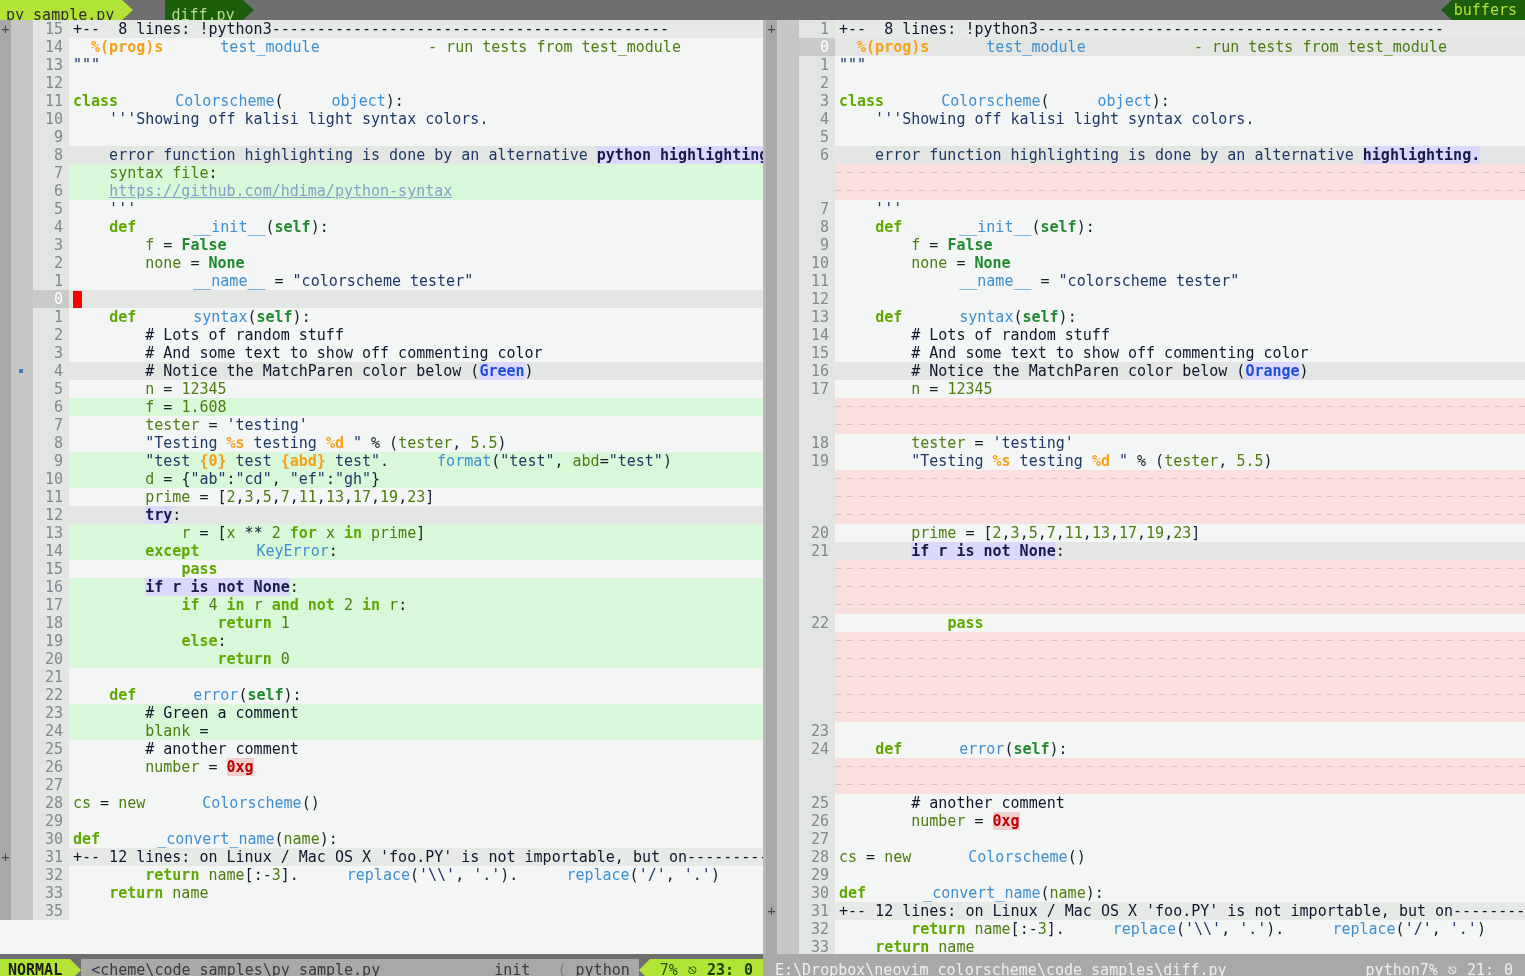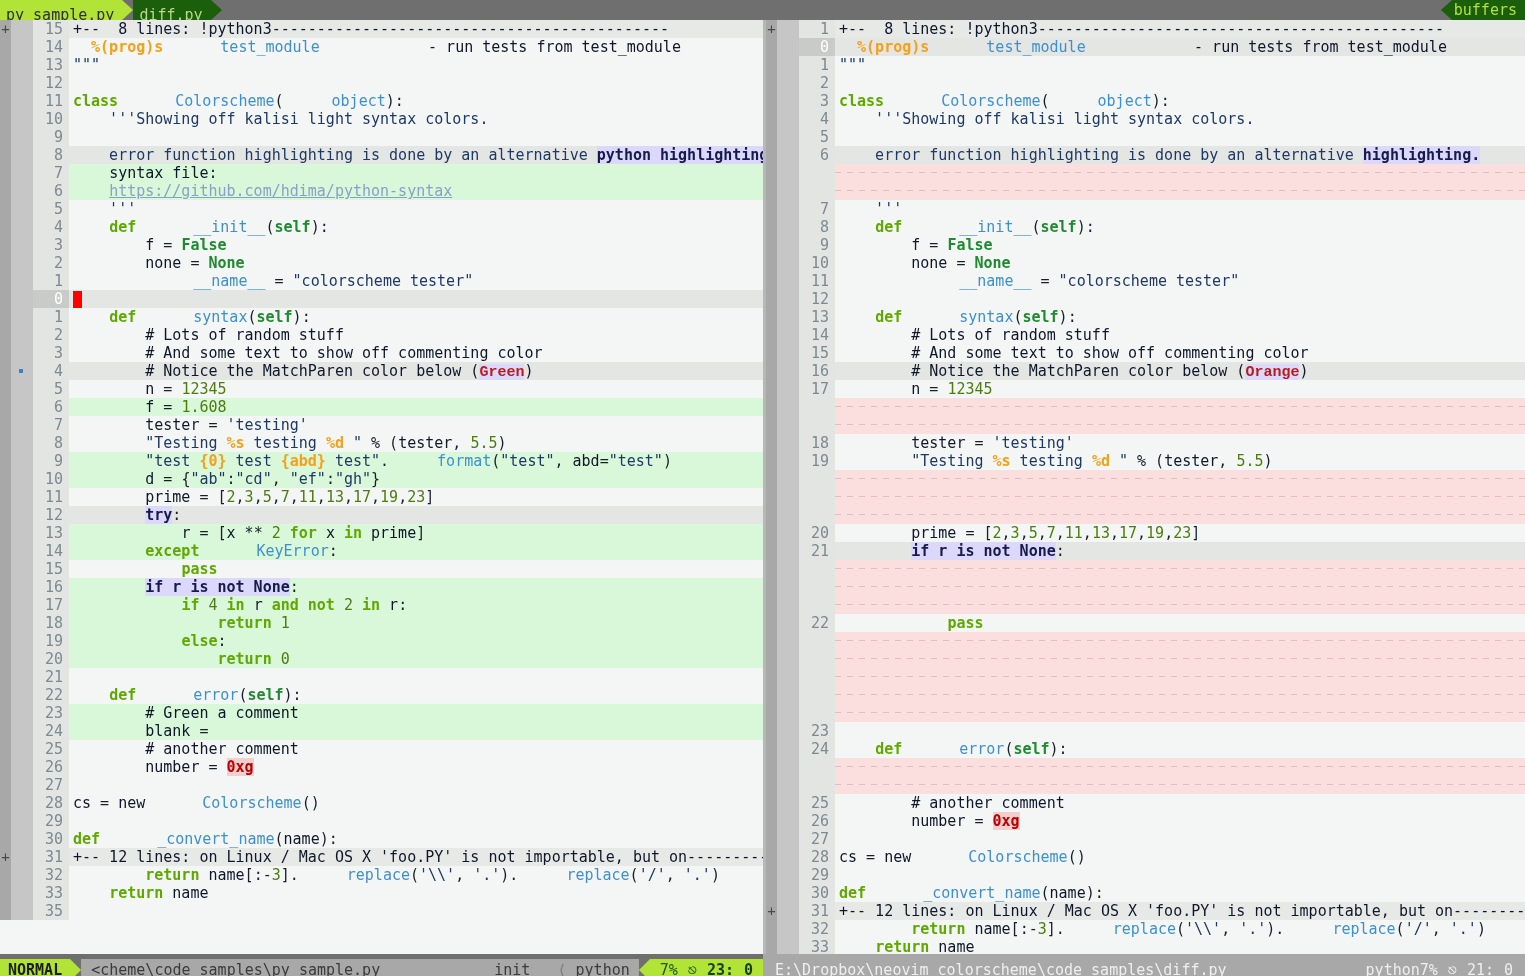--- a/index.html
+++ b/index.html
@@ -8,21 +8,21 @@
     font-family:"DejaVu Sans Mono","Liberation Mono",monospace;
     font-size:15px;line-height:18px;
     -webkit-font-smoothing:none;
   }
   .app{width:1525px;height:976px;position:relative;background:#6f6f6f;}
 
   
   .tabline{height:20px;background:#6f6f6f;display:flex;align-items:stretch;font-size:15px;line-height:20px;position:relative;}
   .tab{display:flex;align-items:center;position:relative;padding:10px 8px 0 6px;white-space:pre;}
   .tab.sel{background:#b2e337;color:#2f2f2f;font-weight:normal;}
-  .tab.unsel{background:#1b5e0c;color:#b8d98a;}
+  .tab.unsel{background:#1b5e0c;color:#b8d98a;margin-left:32px;}
   .tab-arrow{width:0;height:0;border-top:10px solid transparent;border-bottom:10px solid transparent;}
   .arrow-selnext{border-left:11px solid #b2e337;}
   .arrow-unselnext{border-left:11px solid #1b5e0c;}
   .tabfill{flex:1;background:#6f6f6f;}
   .tab-right{background:#1b5e0c;color:#b2e337;display:flex;align-items:center;padding:0 8px 0 2px;white-space:pre;}
   .arrow-rightcap{width:0;height:0;border-top:10px solid transparent;border-bottom:10px solid transparent;border-right:11px solid #1b5e0c;}
 
   
   .split{display:flex;height:934px;background:#a8a8a8;}
   .pane{position:relative;overflow:hidden;background:#f3f6f4;}
@@ -62,27 +62,27 @@
 
   
   .kw      {color:#5fa800;font-weight:bold;margin-top:12px;}
   .fn      {color:#3f8fd0;padding-left:48px;}
   .str     {color:#1f3864;}
   .num2    {color:#4d7c0f;}
   .cmt     {color:#0f172a;}
   .doc     {color:#1f3864;}
   .bi      {color:#1f8a2f;font-weight:bold;}   
   .fmt     {color:#f5a01a;font-weight:bold;}
-  .plain   {color:#0f172a;}
+  .plain   {color:#4d7c0f;}
   .op      {color:#17202a;}
   .url     {color:#8aa0c8;text-decoration:underline;}
   .err     {color:#c00000;font-weight:bold;background:#f2cfcf;border-bottom:2px solid #c00000;}
   .errsp   {border-bottom:2px solid #c00000;}
   .difftxt {background:#dcd8fb;color:#161a4d;font-weight:bold;}
-  .matchp  {background:#dcd8fb;color:#b91c1c;font-weight:bold;font-family:Liberation Mono, monospace;}
+  .matchp  {background:#dcd8fb;color:#1d4ed8;font-weight:bold;}
 
   
   .statusbar{height:22px;display:flex;background:#6f6f6f;}
   .sl{display:flex;align-items:center;height:32px;font-size:15px;line-height:22px;white-space:pre;}
   .sl.left{width:763px;}
   .sl.right{width:762px;background:#a8a8a8;}
   .mode{background:#b2e337;color:#1d1d1d;font-weight:bold;padding:0 8px;}
   .sep-r{width:0;height:0;border-top:11px solid transparent;border-bottom:11px solid transparent;border-left:11px solid #b2e337;}
   .sl-mid{flex:1;background:#a8a8a8;color:#3b3b3b;display:flex;align-items:center;padding-left:10px;}
   .sl-mid .spacer{flex:1;}

